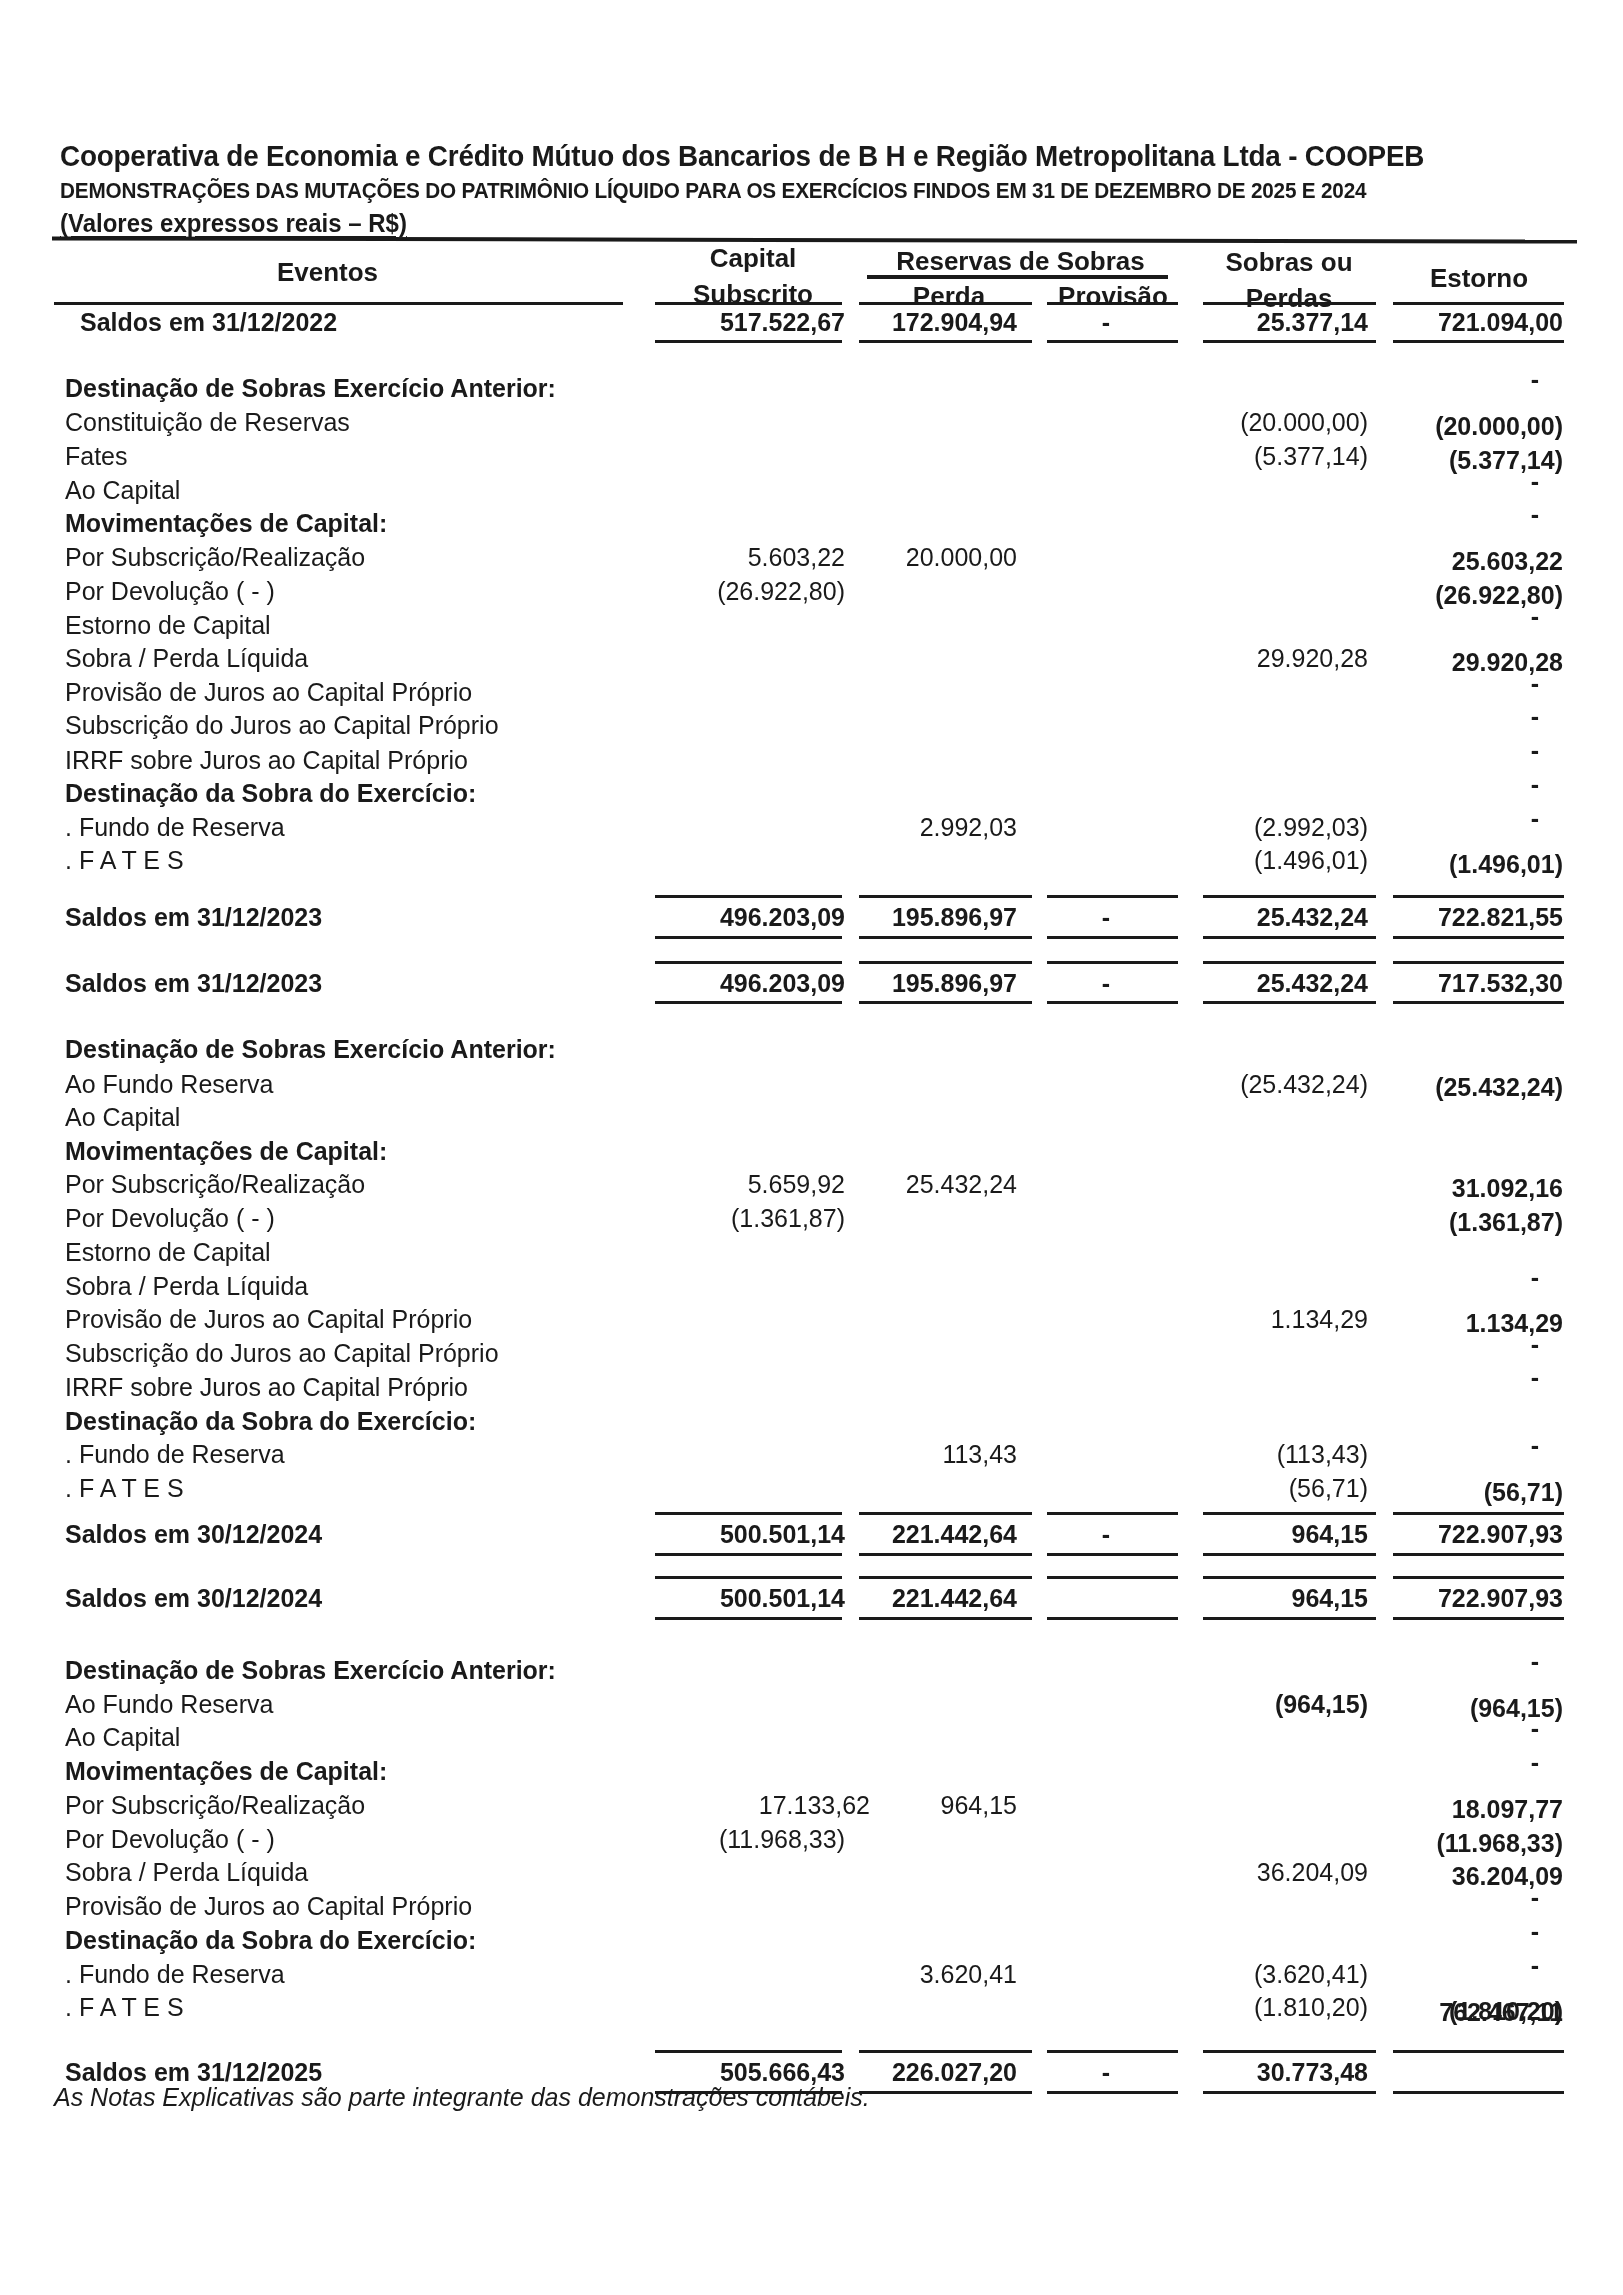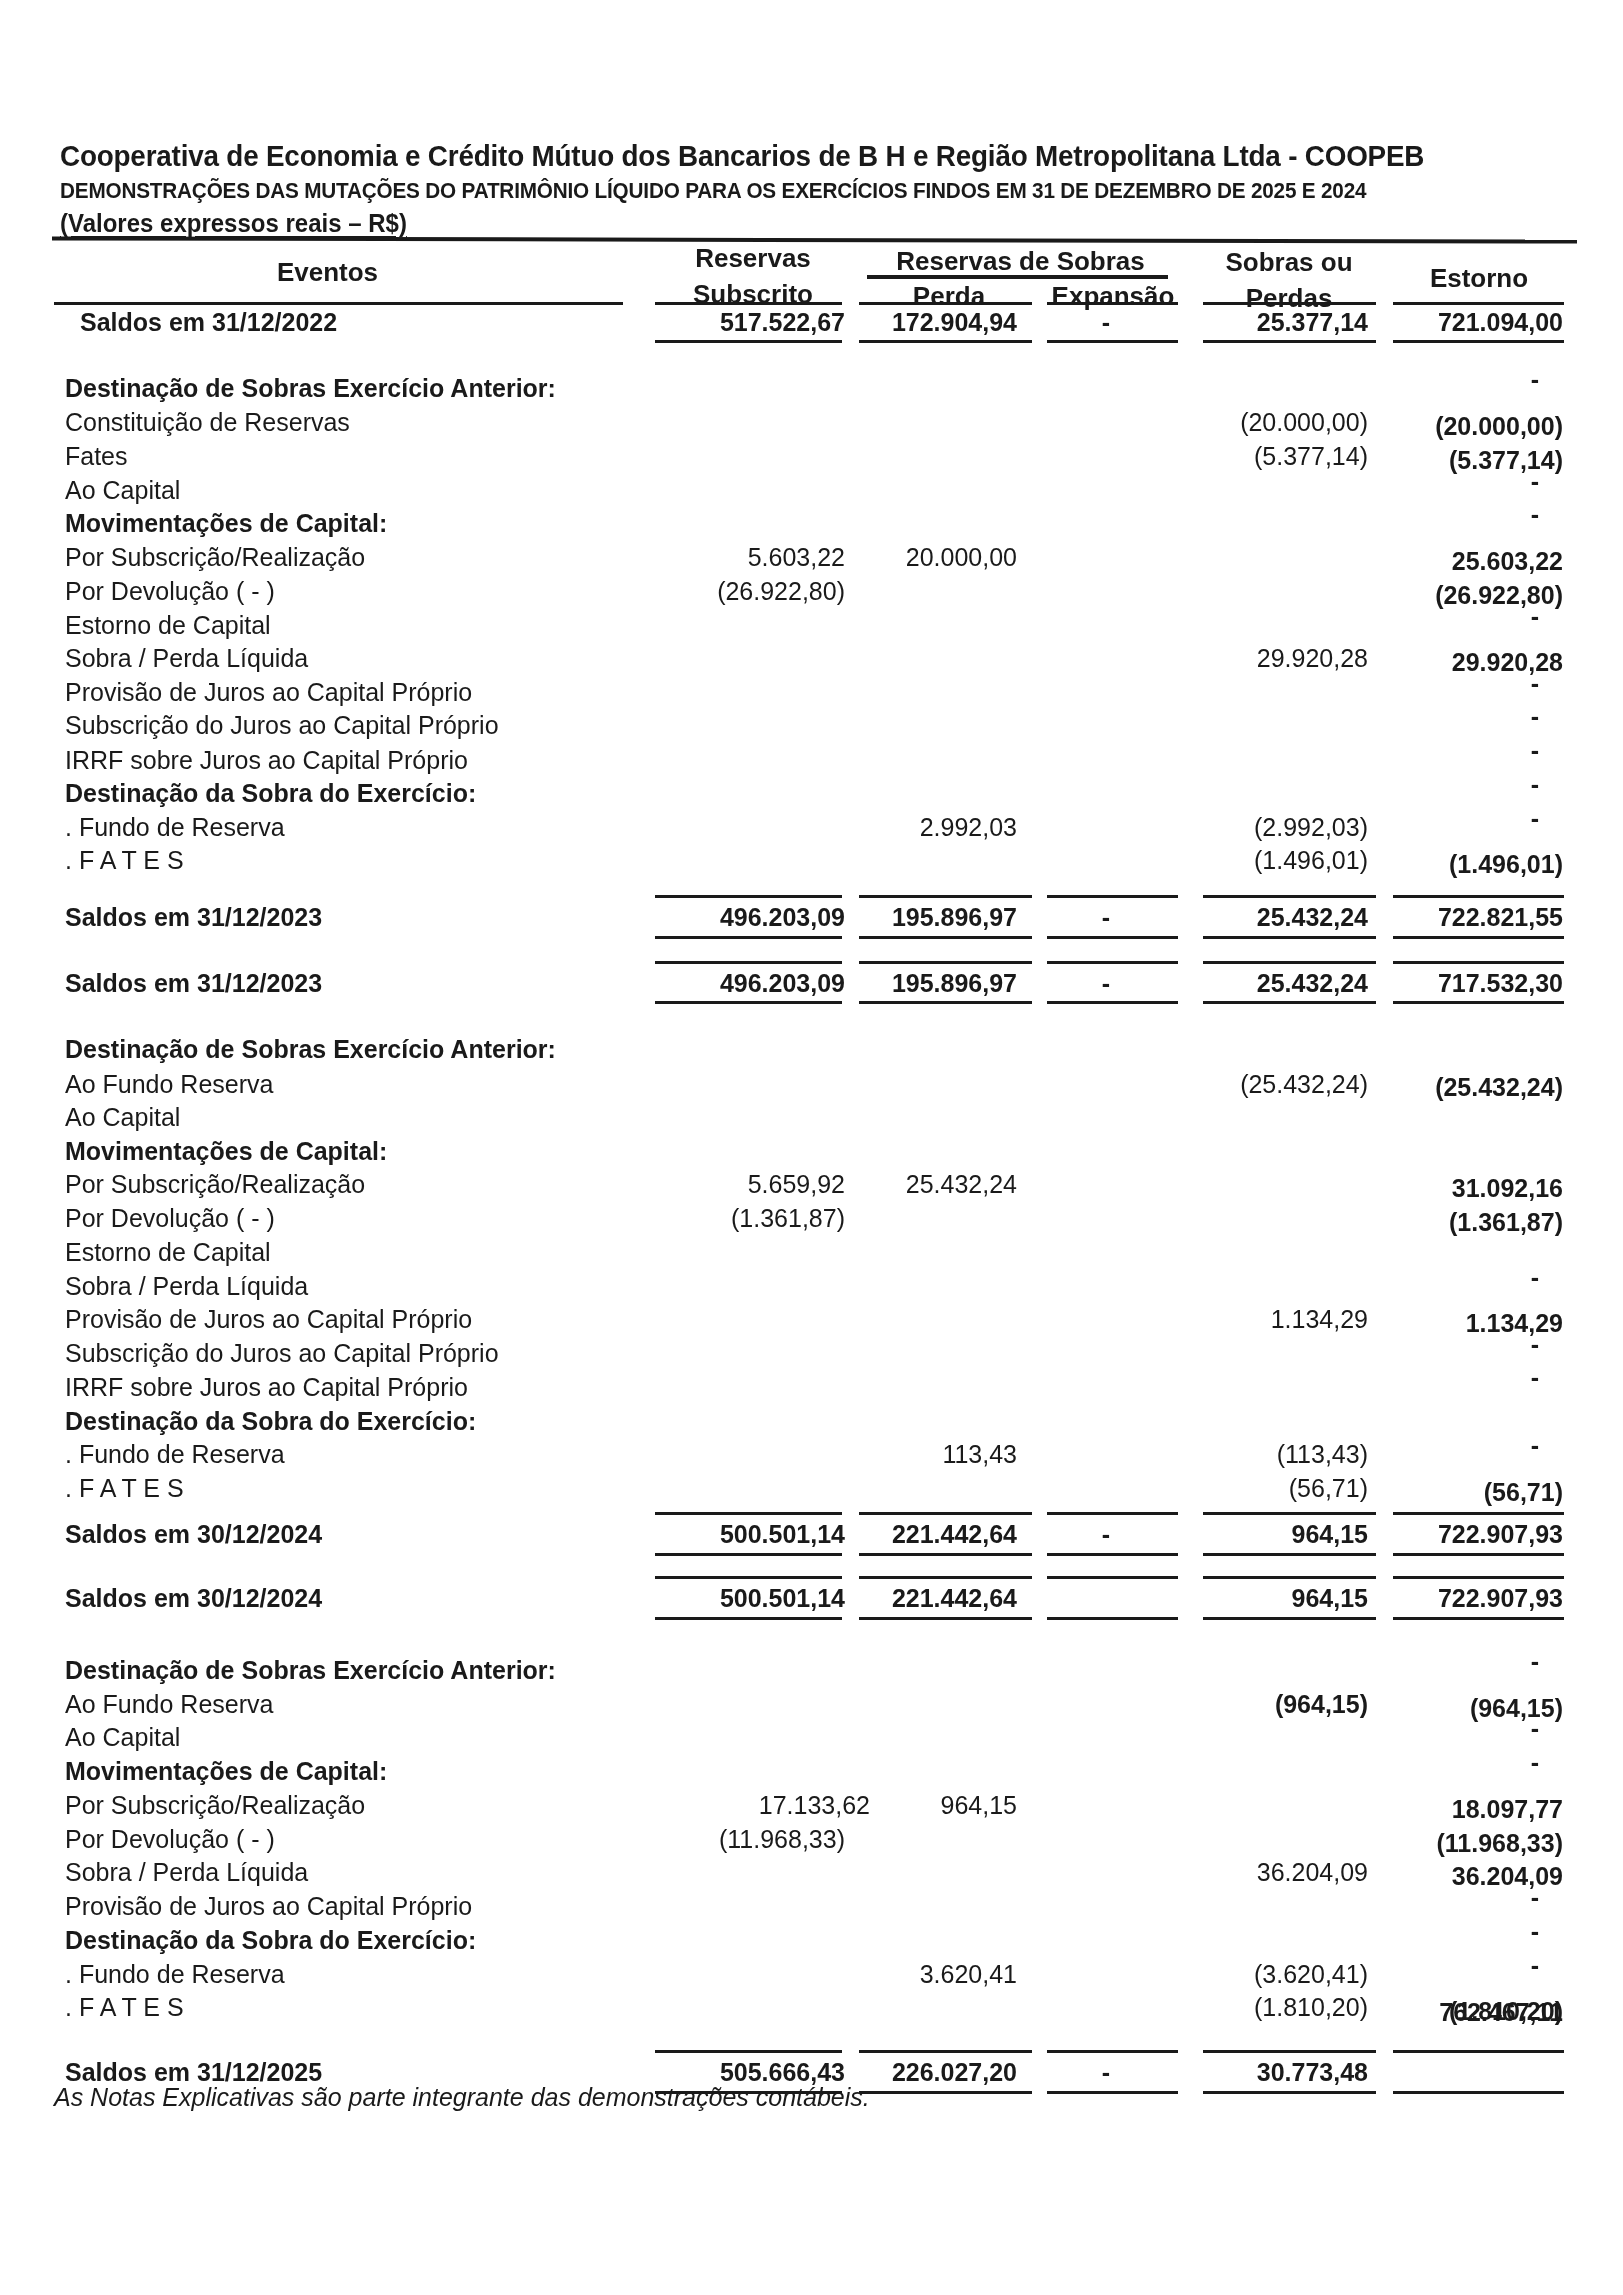--- a/index.html
+++ b/index.html
@@ -23,26 +23,26 @@
 <body>
 
 <div class="page">
 
   <div class="hdr h1">Cooperativa de Economia e Crédito Mútuo dos Bancarios de B H e Região Metropolitana Ltda - COOPEB</div>
   <div class="hdr h2">DEMONSTRAÇÕES DAS MUTAÇÕES DO PATRIMÔNIO LÍQUIDO PARA OS EXERCÍCIOS FINDOS EM 31 DE DEZEMBRO DE 2025 E 2024</div>
   <div class="hdr h3">(Valores expressos reais – R$)</div>
   <div class="topline"></div>
 
   <div class="colhead" style="left:164px;top:257px;width:327px;">Eventos</div>
-  <div class="colhead" style="left:655px;top:243px;width:196px;">Reservas</div>
+  <div class="colhead" style="left:655px;top:243px;width:196px;">Capital</div>
   <div class="colhead" style="left:655px;top:279px;width:196px;">Subscrito</div>
   <div class="colhead" style="left:857px;top:246px;width:327px;">Reservas de Sobras</div>
   <div class="rule" style="left:867px;top:275px;width:301px;height:3.9px;"></div>
   <div class="colhead" style="left:864px;top:281px;width:170px;">Perda</div>
-  <div class="colhead" style="left:1041px;top:281px;width:144px;">Expansão</div>
+  <div class="colhead" style="left:1041px;top:281px;width:144px;">Provisão</div>
   <div class="colhead" style="left:1204px;top:247px;width:170px;">Sobras ou</div>
   <div class="colhead" style="left:1204px;top:283px;width:170px;">Perdas</div>
   <div class="colhead" style="left:1381px;top:263px;width:196px;">Estorno</div>
 
   <div id="body">
       <div class="lbl b" style="top:308px;left:80px;">Saldos em 31/12/2022</div>
       <div class="rule" style="left:54px;top:302px;width:569px;"></div>
       <div class="rule" style="left:655px;top:302px;width:187px;"></div>
       <div class="rule" style="left:859px;top:302px;width:173px;"></div>
       <div class="rule" style="left:1047px;top:302px;width:131px;"></div>

